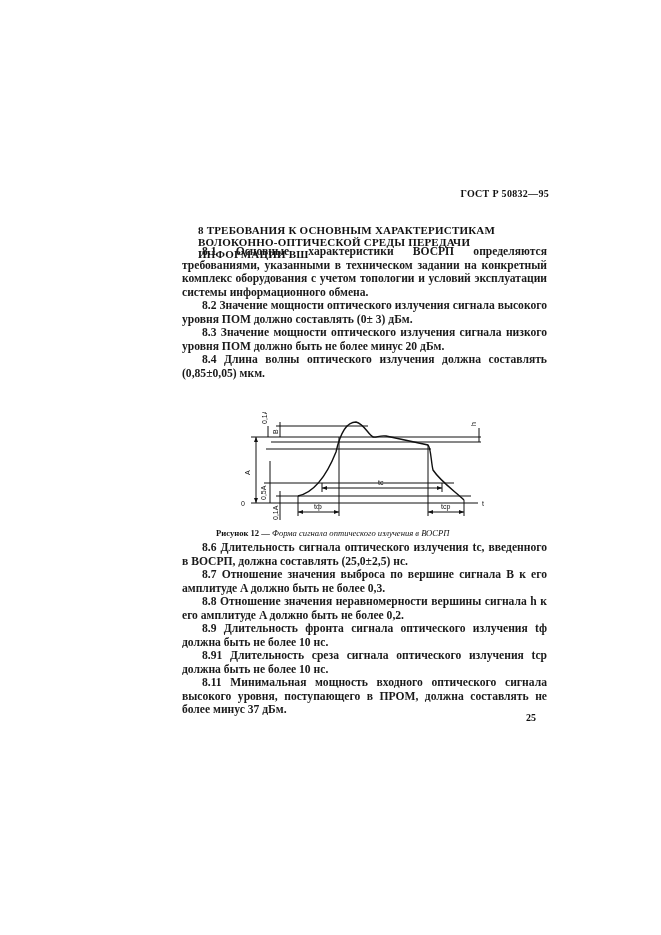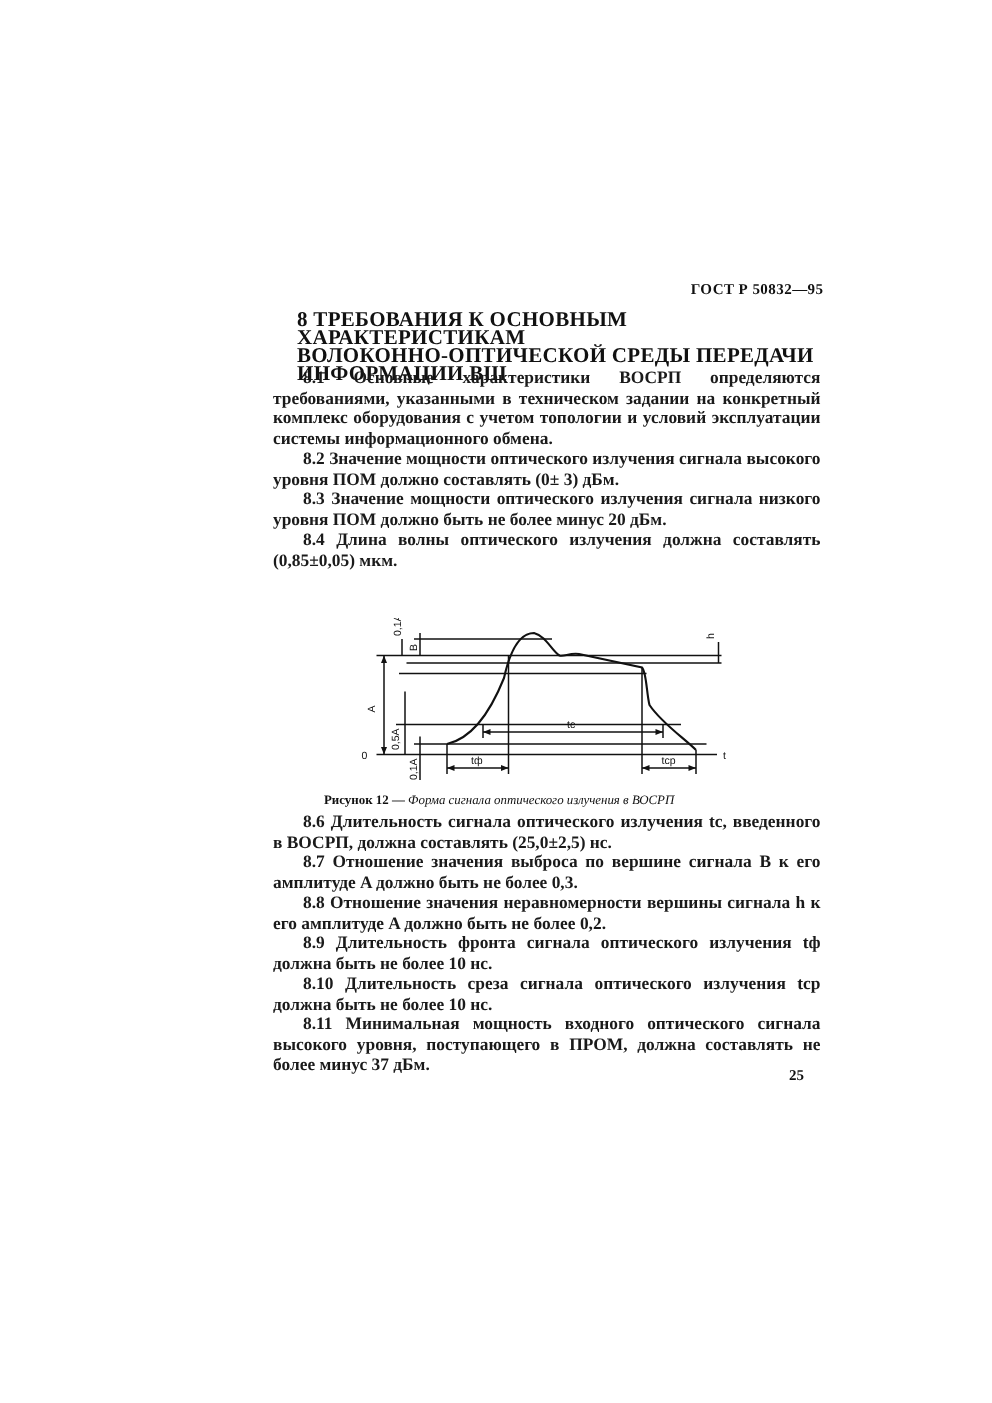--- a/index.html
+++ b/index.html
@@ -1,22 +1,22 @@
 <!DOCTYPE html>
 <html><head>
   <meta charset="utf-8">
   <style>
     html, body { margin: 0; padding: 0; background: #ffffff; }
     body { width: 661px; height: 935px; position: relative; overflow: hidden;
       font-family: "Liberation Serif", "DejaVu Serif", serif; color: #111; }
     .page { position: absolute; left: 0; top: 0; width: 661px; height: 935px; margin-left: 36px; }
     .header-code { position: absolute; left: 405px; top: 188px; width: 108px; text-align: right;
       font-weight: bold; font-size: 10px; letter-spacing: 0.3px; }
-    .section-title { position: absolute; left: 162px; top: 208px; width: 360px;
-      font-weight: bold; font-size: 14px; line-height: 12px; letter-spacing: 0.2px; }
+    .section-title { position: absolute; left: 162px; top: 224px; width: 360px;
+      font-weight: bold; font-size: 11px; line-height: 12px; letter-spacing: 0.2px; }
     .body-text { position: absolute; left: 146px; width: 365px; font-size: 11.6px;
       line-height: 13.5px; text-align: justify; font-weight: bold; color: #1a1a1a; }
     .body-text p { margin: 0; text-indent: 20px; font-family: Liberation Serif, serif; }
     .block1 { top: 245px; }
     .block2 { top: 541px; }
     .figure { position: absolute; left: 200px; top: 412px; width: 250px; height: 110px; }
     .caption { position: absolute; left: 180px; top: 528px; width: 330px; font-size: 8.6px;
       font-weight: bold; }
     .caption .fig-label { font-style: normal; }
     .caption .fig-desc { font-style: italic; font-weight: normal; }
@@ -103,18 +103,18 @@
   <div class="caption">
     <span class="fig-label">Рисунок 12 —</span>
     <span class="fig-desc">Форма сигнала оптического излучения в ВОСРП</span>
   </div>
 
   <div class="body-text block2">
     <p>8.6 Длительность сигнала оптического излучения tc, введенного в ВОСРП, должна составлять (25,0±2,5) нс.</p>
     <p>8.7 Отношение значения выброса по вершине сигнала B к его амплитуде A должно быть не более 0,3.</p>
     <p>8.8 Отношение значения неравномерности вершины сигнала h к его амплитуде A должно быть не более 0,2.</p>
     <p>8.9 Длительность фронта сигнала оптического излучения tф должна быть не более 10 нс.</p>
-    <p>8.10 Длительность среза сигнала оптического излучения tср должна быть не более 10 нс.</p>
+    <p>8.91 Длительность среза сигнала оптического излучения tср должна быть не более 10 нс.</p>
     <p>8.11 Минимальная мощность входного оптического сигнала высокого уровня, поступающего в ПРОМ, должна составлять не более минус 37 дБм.</p>
   </div>
 
   <div class="page-number">25</div>
 </div>
 
 </body></html>

